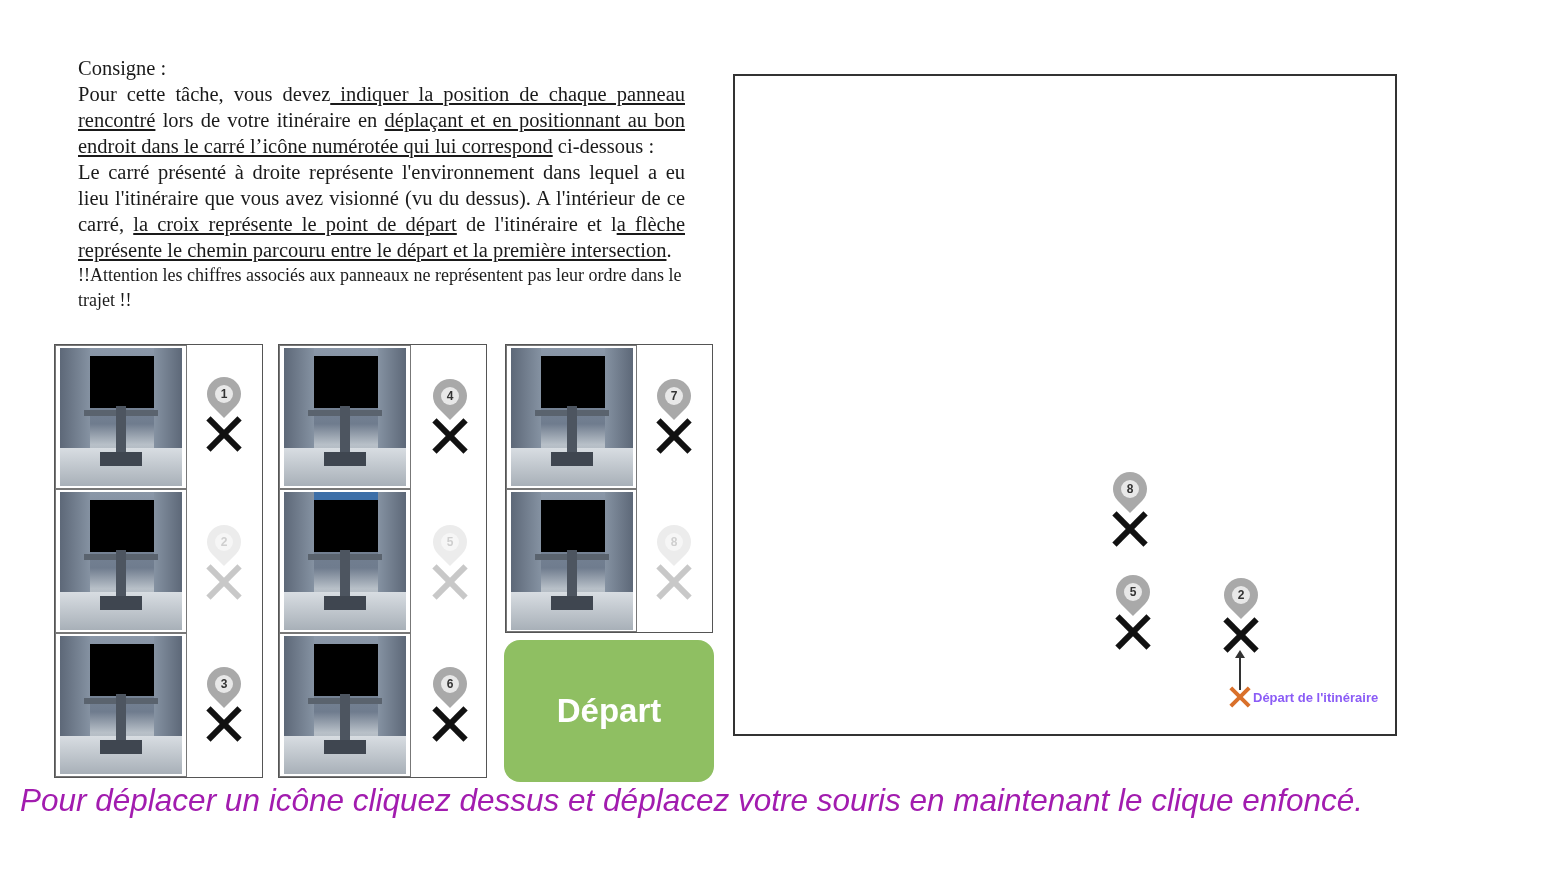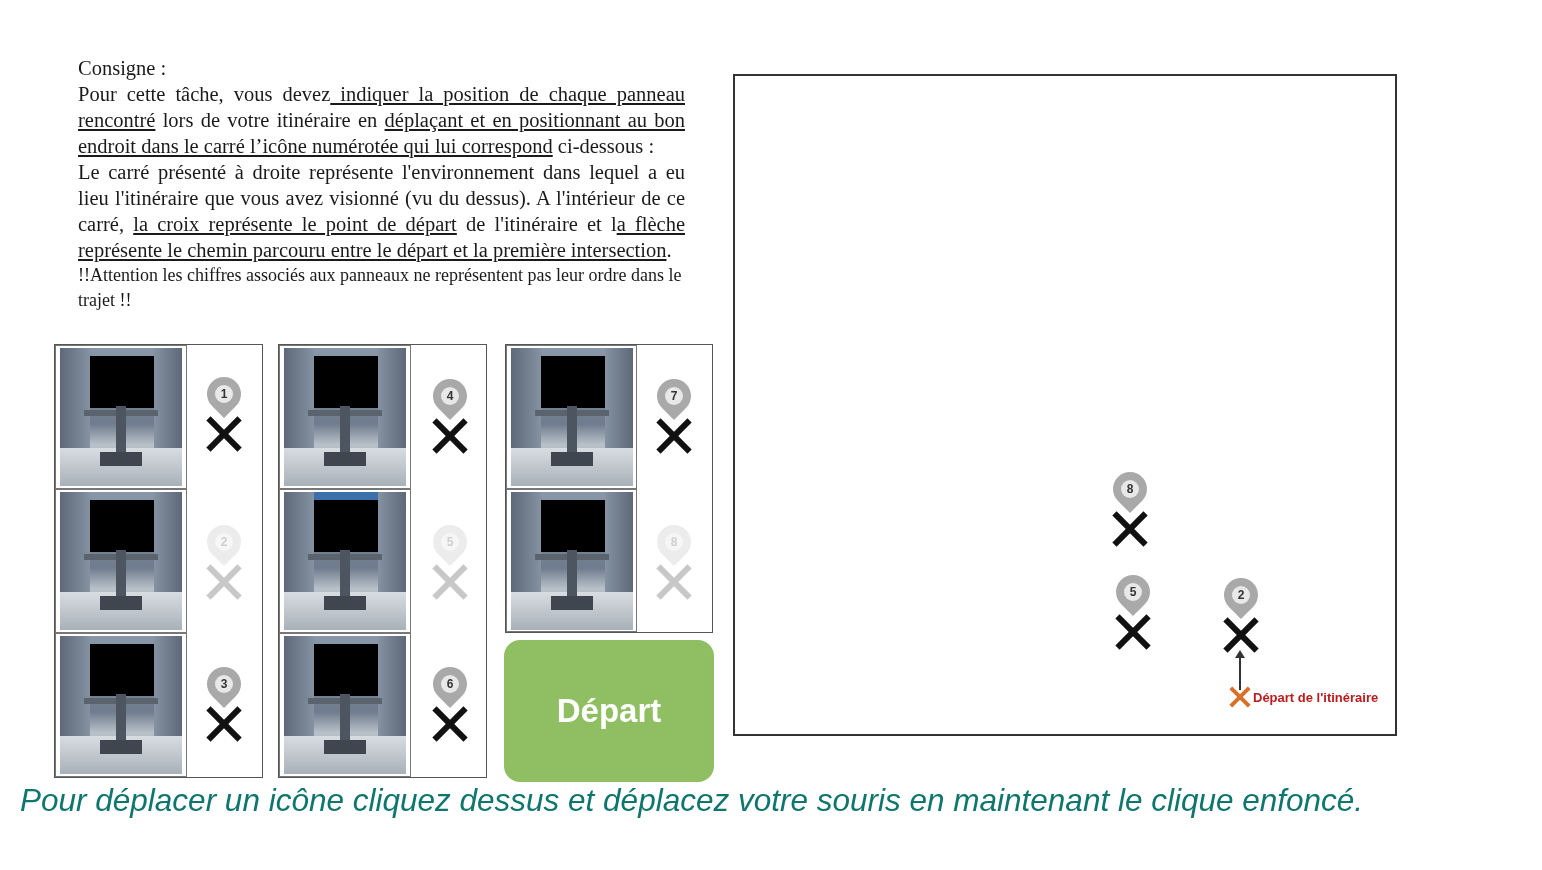--- a/index.html
+++ b/index.html
@@ -27,24 +27,24 @@
   .xmark::after{transform:rotate(-45deg);}
   .faded .pin{background:#ececec;}
   .faded .pin-num{background:#f6f6f6;color:#cfcfcf;}
   .faded .xmark::before,.faded .xmark::after{background:#c8c8c8;}
   .done-btn{position:absolute;left:504px;top:640px;width:210px;height:142px;border-radius:16px;background:#8fbf62;color:#fff;font-family:"Liberation Sans",sans-serif;font-weight:bold;font-size:33px;display:flex;align-items:center;justify-content:center;cursor:pointer;}
   .map-box{position:absolute;left:733px;top:74px;width:664px;height:662px;border:2px solid #333;box-sizing:border-box;background:#fff;}
   .start-x{position:absolute;width:22px;height:22px;}
   .start-x::before,.start-x::after{content:"";position:absolute;left:-2px;top:9px;width:26px;height:4px;background:#d9702a;}
   .start-x::before{transform:rotate(45deg);}
   .start-x::after{transform:rotate(-45deg);}
-  .start-label{position:absolute;font-family:"Liberation Sans",sans-serif;font-weight:bold;font-size:13px;color:#b91c1c;white-space:nowrap;}
+  .start-label{position:absolute;font-family:"Liberation Sans",sans-serif;font-weight:bold;font-size:13px;color:#8b5cf6;white-space:nowrap;}
   .arrow-line{position:absolute;width:2px;background:#333;}
   .arrow-head{position:absolute;width:0;height:0;border-left:5px solid transparent;border-right:5px solid transparent;border-bottom:8px solid #333;}
-  .footer{position:absolute;left:20px;top:782px;font-family:"Liberation Sans",sans-serif;font-style:italic;font-size:31.5px;color:#0f766e;white-space:nowrap;}
+  .footer{position:absolute;left:20px;top:782px;font-family:"Liberation Sans",sans-serif;font-style:italic;font-size:31.5px;color:#a21caf;white-space:nowrap;}
 </style>
 </head>
 <body>
 
 <div class="instructions">
   <p>Consigne :</p>
   <p><span>Pour cette tâche, vous devez</span><u> indiquer la position de chaque panneau rencontré</u><span> lors de votre itinéraire en </span><u>déplaçant et en positionnant au bon endroit dans le carré l’icône numérotée qui lui correspond</u><span> ci-dessous :</span></p>
   <p><span>Le carré présenté à droite représente l'environnement dans lequel a eu lieu l'itinéraire que vous avez visionné (vu du dessus). A l'intérieur de ce carré, </span><u>la croix représente le point de départ</u><span> de l'itinéraire et l</span><u>a flèche représente le chemin parcouru entre le départ et la première intersection</u><span>.</span></p>
   <p class="warning">!!Attention les chiffres associés aux panneaux ne représentent pas leur ordre dans le trajet !!</p>
 </div>

